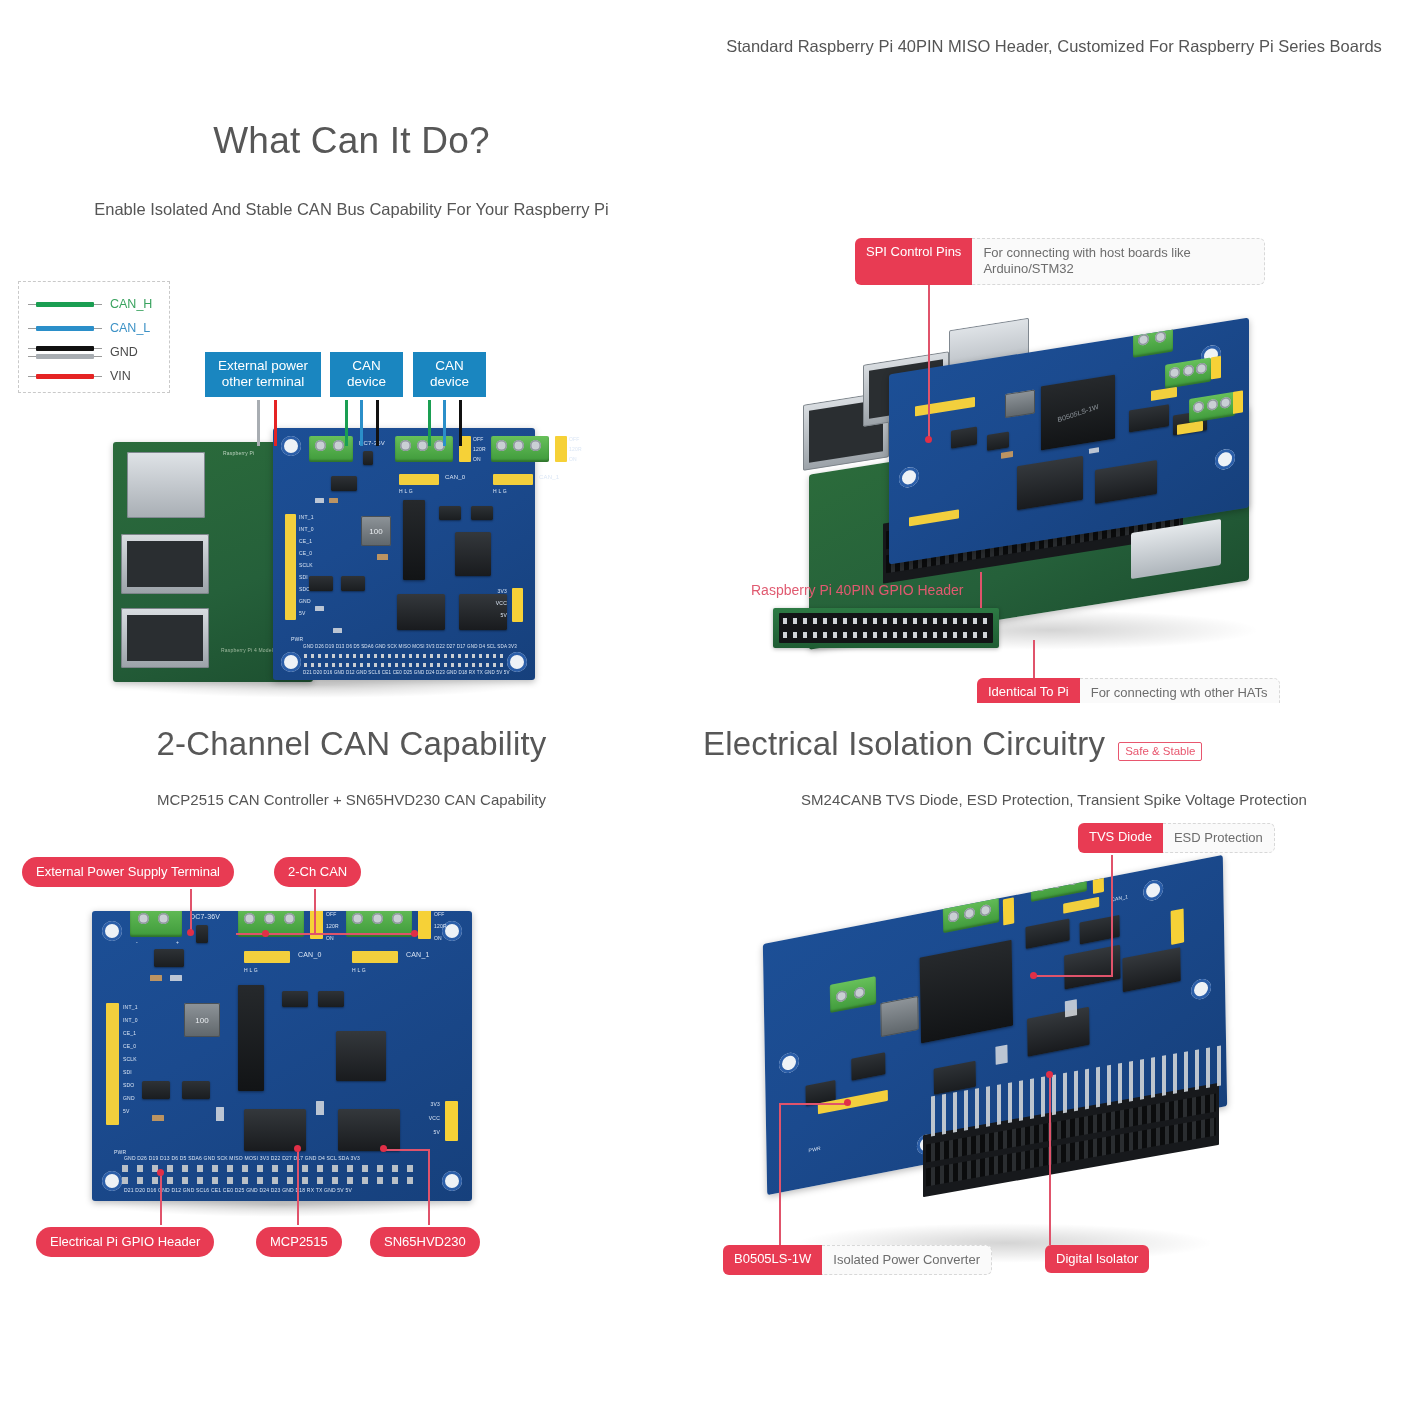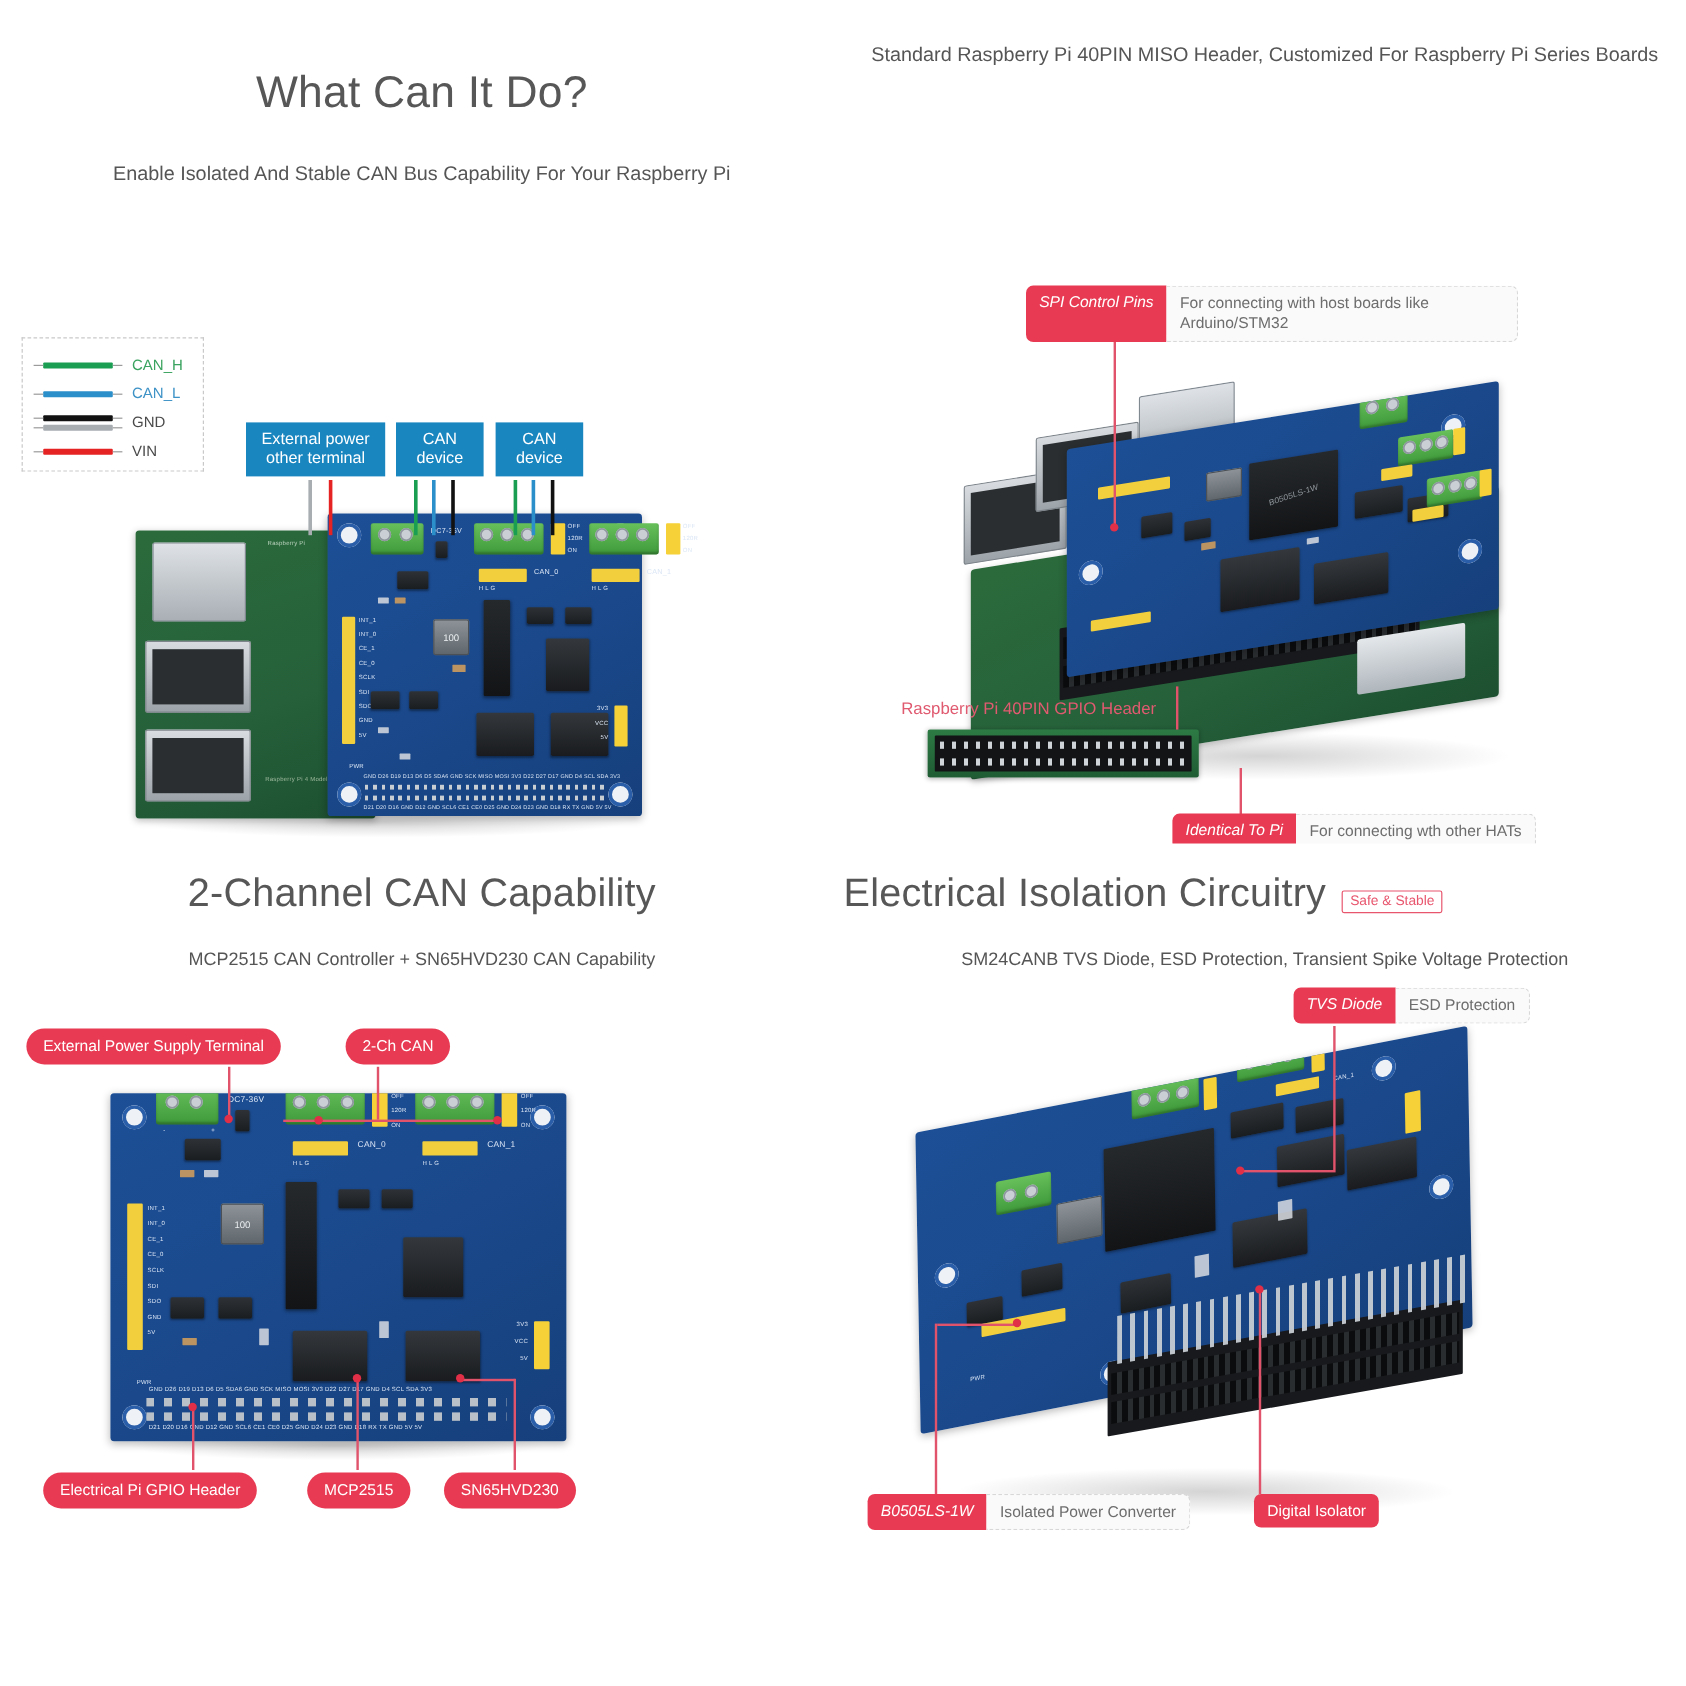--- a/index.html
+++ b/index.html
@@ -20,21 +20,21 @@
   .panel{position:relative;overflow:hidden;}
 
   
   .h-title{
     text-align:center;
     font-size:37px;
     font-weight:400;
     color:#575757;
     letter-spacing:.2px;
     margin:0;
-    padding-top:56px;
+    padding-top:120px;
     line-height:1.15;
   }
   .h-title.bot{padding-top:22px;font-size:33px;}
   .h-sub{
     text-align:center;
     font-size:16.5px;
     color:#555;
     margin:0;
     padding-top:37px;
     font-weight:400;
@@ -63,21 +63,21 @@
     z-index:6;
   }
   .pill .tag{
     background:#e83b53;
     color:#fff;
     padding:6px 11px;
     border-radius:6px;
     line-height:1.25;
     font-weight:400;
   }
-  .pill.with-note .tag{border-radius:6px 0 0 6px;font-style:italic;}
+  .pill.with-note .tag{border-radius:6px 0 0 6px;}
   .pill .note{
     background:#fafafa;
     color:#6d6d6d;
     border:1px dashed #d8d8d8;
     border-left:none;
     border-radius:0 6px 6px 0;
     padding:6px 11px;
     line-height:1.25;
     display:flex;
     align-items:center;
@@ -404,21 +404,21 @@
   <div class="panel">
     <h2 class="h-title bot">2-Channel CAN Capability</h2>
     <p class="h-sub bot">MCP2515 CAN Controller + SN65HVD230 CAN Capability</p>
 
     <div class="pill" style="left:22px;top:154px;">
       <div class="tag" style="border-radius:16px;padding:7px 14px;">External Power Supply Terminal</div>
     </div>
     <div class="leader v" style="left:190px;top:186px;height:44px;"></div>
     <div class="dot" style="left:187px;top:226px;"></div>
 
-    <div class="pill" style="left:288px;top:154px;">
+    <div class="pill" style="left:274px;top:154px;">
       <div class="tag" style="border-radius:16px;padding:7px 14px;">2-Ch CAN</div>
     </div>
     <div class="leader v" style="left:314px;top:186px;height:44px;"></div>
     <div class="leader h" style="left:236px;top:230px;width:182px;"></div>
     <div class="dot" style="left:262px;top:227px;"></div>
     <div class="dot" style="left:411px;top:227px;"></div>
 
     <div class="board" style="left:92px;top:208px;width:380px;height:300px;">
       <div class="shadow-soft" style="left:14px;top:282px;width:350px;height:24px;"></div>
       <div class="pcb" style="left:0;top:0;width:380px;height:290px;">

